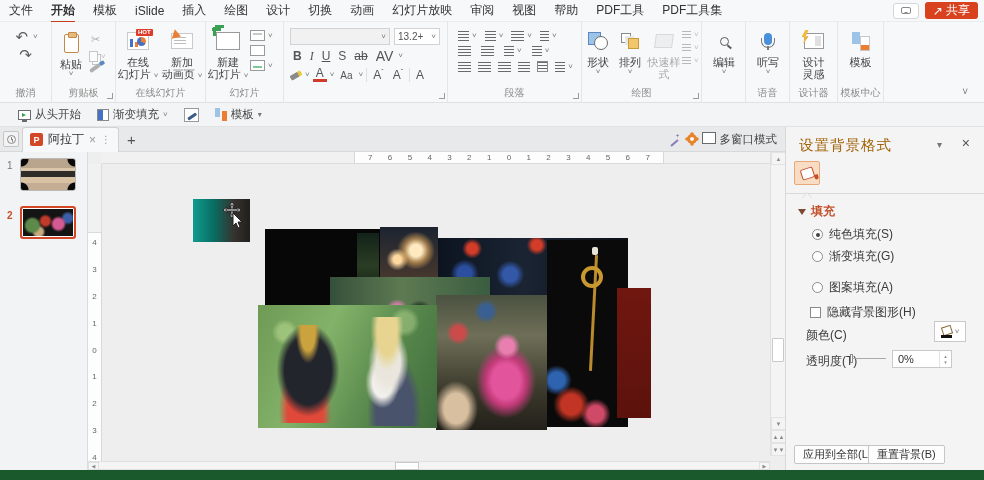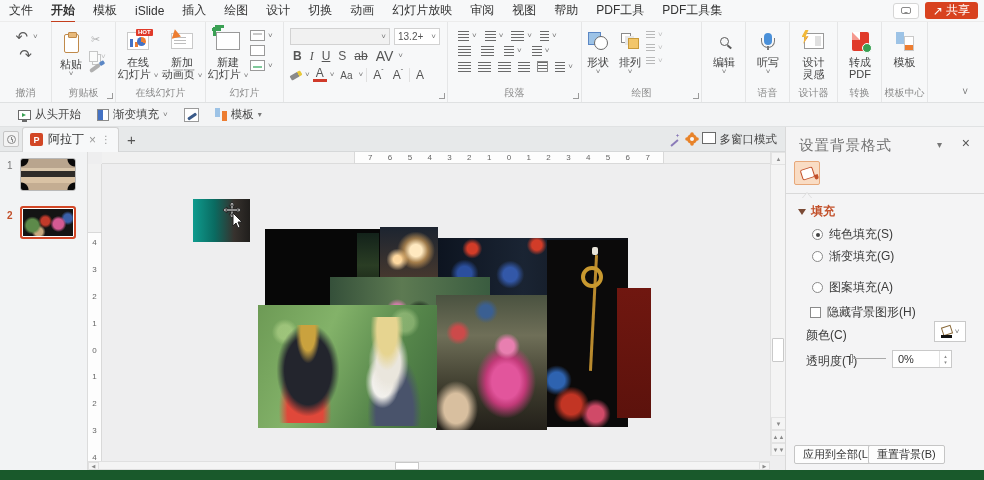--- a/index.html
+++ b/index.html
@@ -114,21 +114,21 @@
 .vnums{position:absolute;left:0;top:74px;width:13px;height:224px;display:flex;flex-direction:column;justify-content:space-between;align-items:center;font-size:8px;color:#666}
 .photo{position:absolute}
 .vscroll{position:absolute;left:682px;top:0;width:15px;height:304px;background:#f4f4f4;border-left:1px solid #e0e0e0}
 .sbtn{width:15px;height:13px;display:flex;align-items:center;justify-content:center;font-size:6px;color:#8a8a8a;background:#f4f4f4;border:1px solid #e3e3e3}
 .vthumb{position:absolute;left:1px;top:186px;width:12px;height:24px;background:#fff;border:1px solid #c9c9c9;border-radius:1px}
 .hscroll{position:absolute;left:0;top:309px;width:682px;height:9px;background:#f4f4f4;border-top:1px solid #e0e0e0;border-bottom:1px solid #e0e0e0}
 .hthumb{position:absolute;left:307px;top:0;width:24px;height:8px;background:#fff;border:1px solid #c9c9c9}
 .harrow{position:absolute;top:0;width:11px;height:8px;display:flex;align-items:center;justify-content:center;font-size:5px;color:#8a8a8a;border:1px solid #e0e0e0;background:#f6f6f6}
 
 .panel{position:absolute;left:785px;top:127px;width:199px;height:343px;background:#f4f4f5;border-left:1px solid #d9d9d9;font-size:12px}
-.ptitle{position:absolute;left:13px;top:9px;font-size:14.5px;color:#737373;letter-spacing:1px}
+.ptitle{position:absolute;left:13px;top:9px;font-size:14.5px;color:#a16207;letter-spacing:1px}
 .pcaret{position:absolute;right:42px;top:12px;color:#777;font-size:10px}
 .pclose{position:absolute;right:14px;top:8px;color:#555;font-size:14px}
 .buckettab{position:absolute;left:8px;top:34px;width:26px;height:24px;background:#f9dcc4;border:1px solid #e7a87a;border-radius:2px;display:flex;align-items:center;justify-content:center}
 .bucket{width:13px;height:11px;border:1.5px solid #c2502a;border-radius:2px;background:#fff;transform:rotate(-18deg);position:relative}
 .bucket::after{content:"";position:absolute;right:-4px;bottom:-4px;width:4px;height:5px;background:#c2502a;border-radius:0 0 3px 3px}
 .pdivider{position:absolute;left:0;top:66px;width:199px;border-top:1px solid #d9d9d9}
 .pnotch{position:absolute;left:16px;top:61px;border:5px solid transparent;border-bottom:6px solid #f4f4f5;filter:drop-shadow(0 -1px 0 #d9d9d9)}
 .sechdr{position:absolute;left:12px;top:76px;display:flex;align-items:center;gap:5px;color:#c2502a;font-weight:bold;font-size:12px}
 .tri{width:0;height:0;border-left:4px solid transparent;border-right:4px solid transparent;border-top:6px solid #7a4a35}
 .popt{position:absolute;left:26px;display:flex;align-items:center;gap:6px;color:#3a3a3a}
@@ -348,20 +348,26 @@
       <span>形状</span>
       <span class="caret">˅</span>
     </div>
     <div class="bigbtn" style="width:32px">
       <div class="ic">
           <div class="arrangeic"></div>
         </div>
       <span>排列</span>
       <span class="caret">˅</span>
     </div>
+    <div class="bigbtn dis" style="width:36px">
+      <div class="ic">
+          <div class="qstyleic"></div>
+        </div>
+      <span>快速样式</span>
+    </div>
     <div style="display:flex;flex-direction:column;gap:5px;padding-top:6px">
       <div class="smallrow">
           <div class="lnic dis" style="width:9px;height:8px"></div>
           <span class="caret dis">˅</span>
         </div>
       <div class="smallrow">
           <div class="lnic dis" style="width:9px;height:8px"></div>
           <span class="caret dis">˅</span>
         </div>
       <div class="smallrow">
@@ -398,30 +404,20 @@
     <div class="bigbtn" style="margin:0 auto">
       <div class="ic">
           <div class="designic"></div>
         </div>
       <span>设计</span>
       <span>灵感</span>
     </div>
     <div class="grp-label">设计器</div>
   </div>
 
-  <div class="grp" style="width:44px">
-    <div class="bigbtn" style="margin:0 auto">
-      <div class="ic">
-          <div class="pdfic"></div>
-        </div>
-      <span>转成</span>
-      <span>PDF</span>
-    </div>
-    <div class="grp-label">转换</div>
-  </div>
 
   <div class="grp" style="width:46px">
     <div class="bigbtn" style="margin:0 auto">
       <div class="ic">
           <div class="tplic"></div>
         </div>
       <span>模板</span>
     </div>
     <div class="grp-label">模板中心</div>
   </div>

